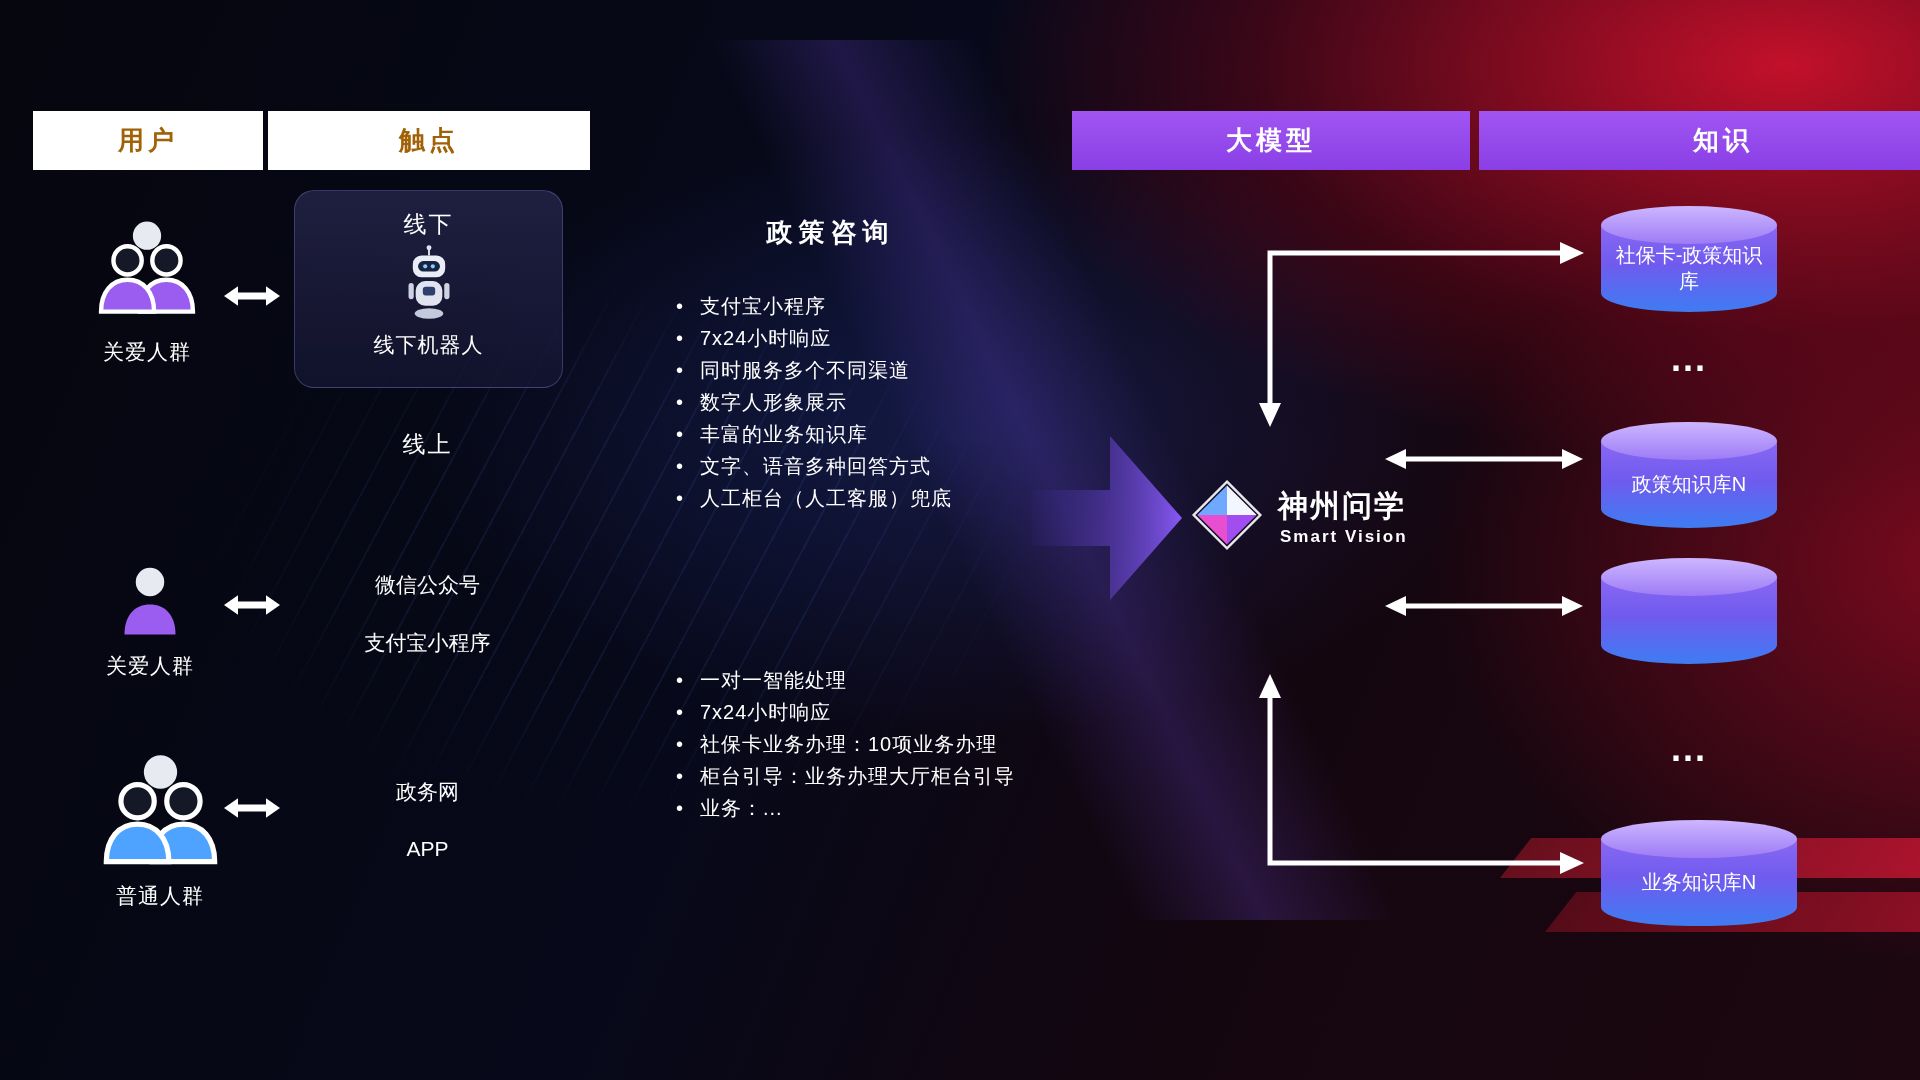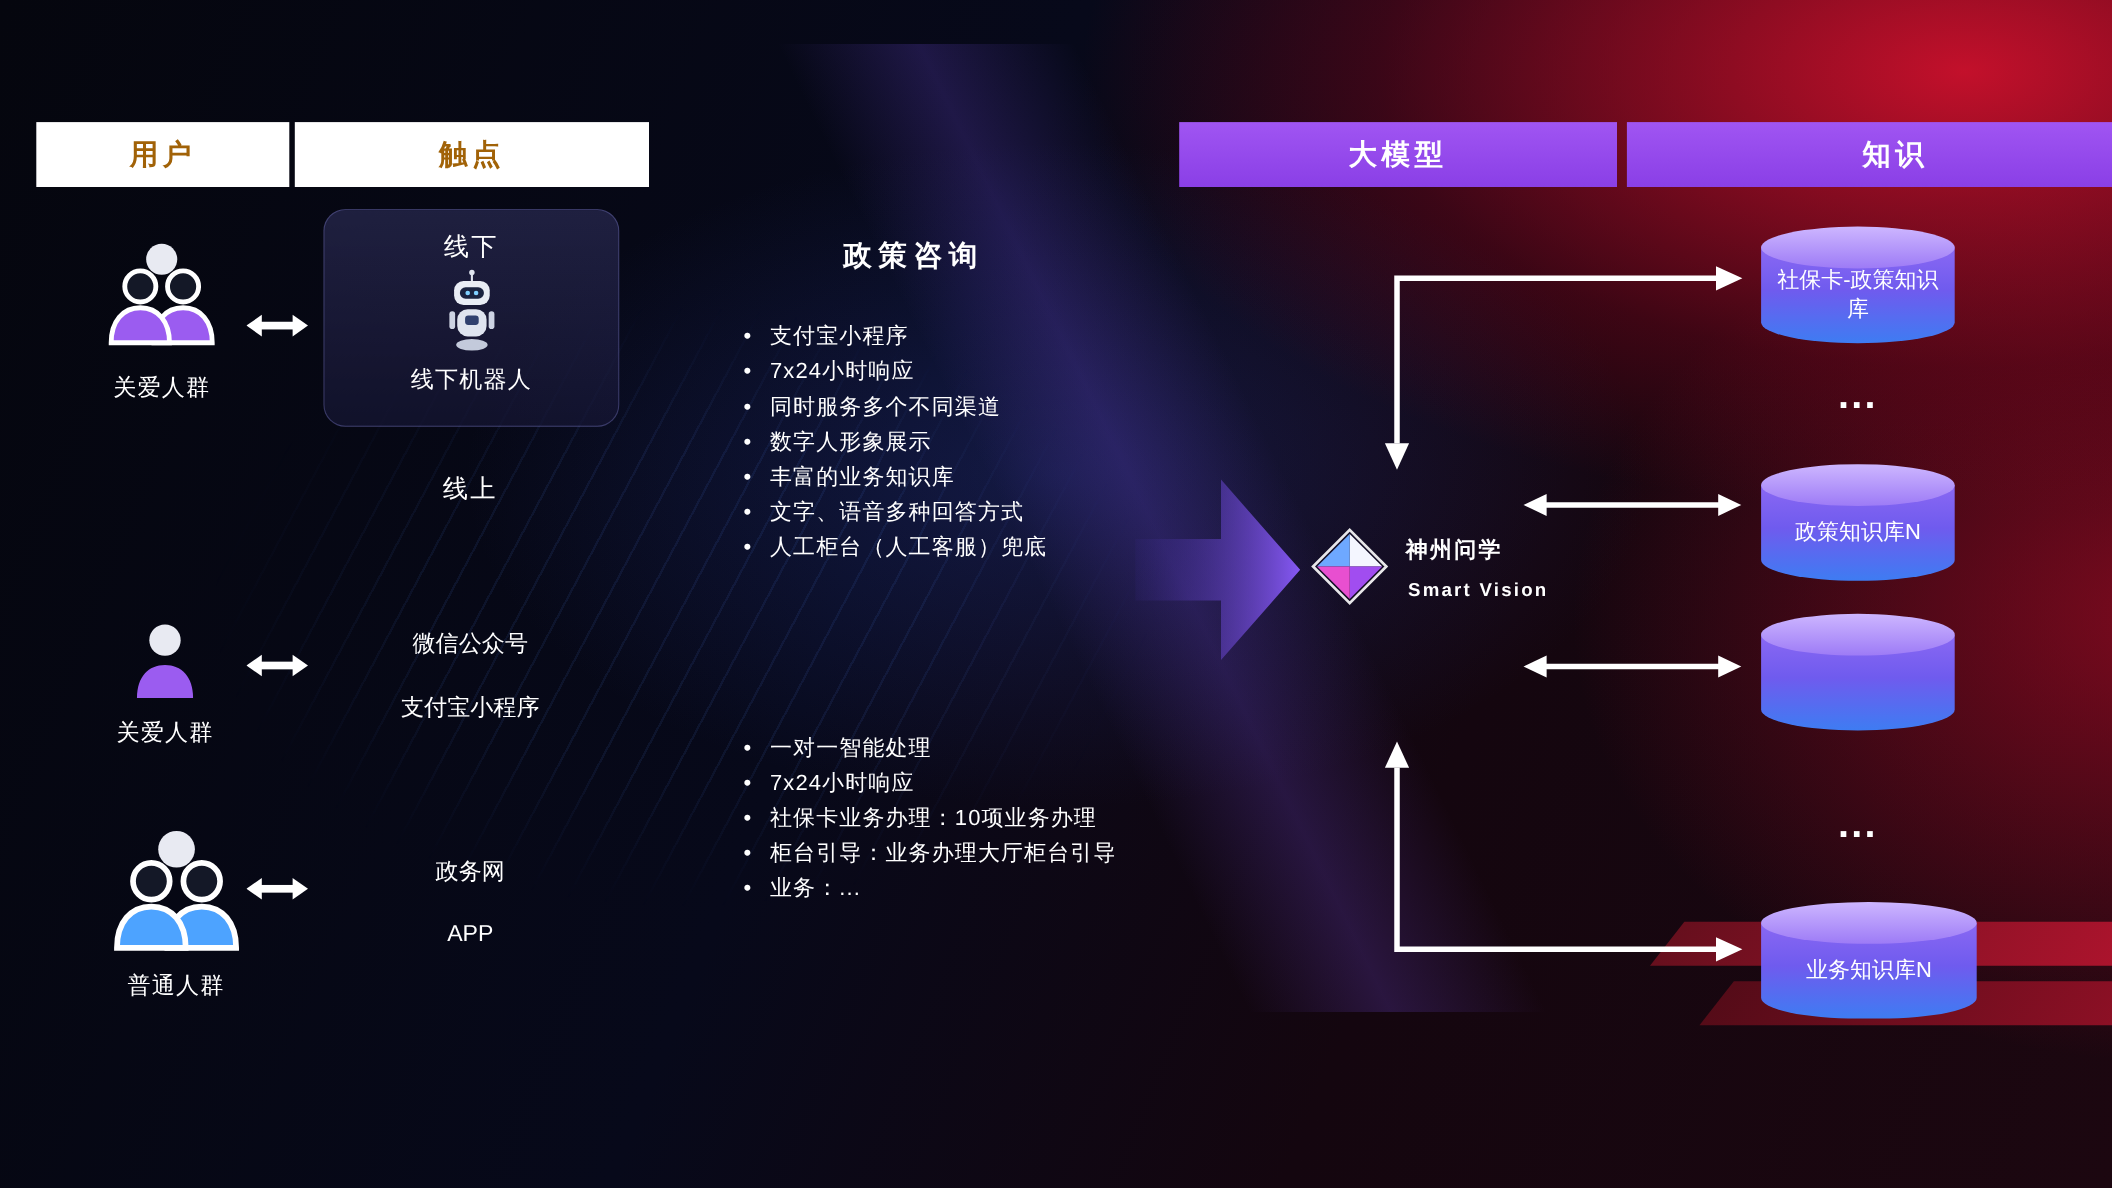--- a/index.html
+++ b/index.html
@@ -39,21 +39,21 @@
   .tp-card .robot{position:absolute;left:50%;top:52px;transform:translateX(-50%);}
 
   .scene-title{position:absolute;left:594px;width:473px;text-align:center;font-size:26px;font-weight:700;letter-spacing:6px;}
   .scene-list{position:absolute;left:676px;margin:0;padding:0;list-style:none;}
   .scene-list li{position:relative;padding-left:24px;font-size:20px;line-height:20px;margin:0 0 12px 0;letter-spacing:1px;}
   .scene-list li::before{content:"•";position:absolute;left:0;top:0;}
 
   .big-arrow{position:absolute;left:1032px;top:428px;}
 
   .logo{position:absolute;left:1190px;top:478px;width:74px;height:74px;}
-  .logo-name{position:absolute;left:1278px;top:486px;font-size:20px;font-weight:700;letter-spacing:2px;}
+  .logo-name{position:absolute;left:1278px;top:486px;font-size:30px;font-weight:700;letter-spacing:2px;}
   .logo-sub{position:absolute;left:1280px;top:527px;font-size:17px;font-weight:700;letter-spacing:2px;}
 
   .db{position:absolute;left:1601px;width:176px;height:106px;}
   .db-top{position:absolute;left:0;top:0;width:100%;height:38px;border-radius:50%;
     background:linear-gradient(180deg,#cdb6ff,#9d7bf6);z-index:2;}
   .db-body{position:absolute;left:0;top:19px;width:100%;height:87px;
     border-radius:0 0 88px 88px/0 0 19px 19px;
     background:linear-gradient(180deg,#8a68f3 0%,#6f5bee 45%,#3e7cf2 100%);z-index:1;}
   .db-label{position:absolute;left:8px;right:8px;top:22px;bottom:4px;z-index:3;
     display:flex;align-items:center;justify-content:center;text-align:center;

